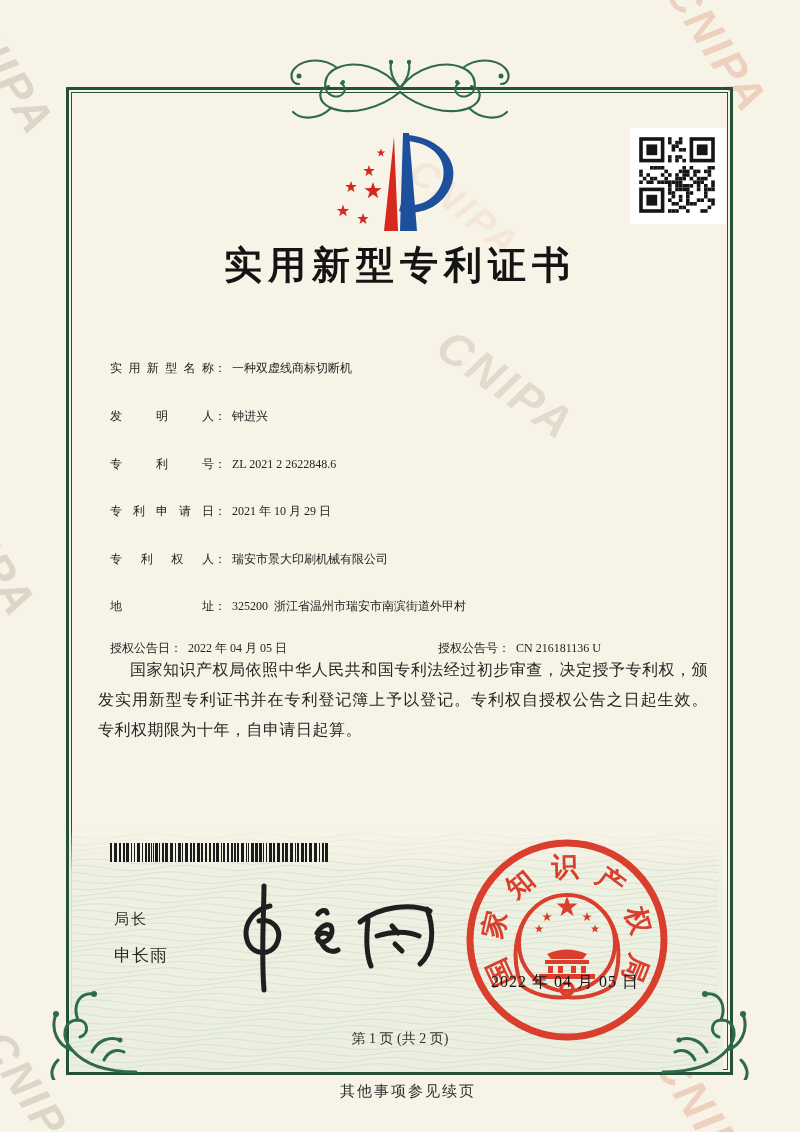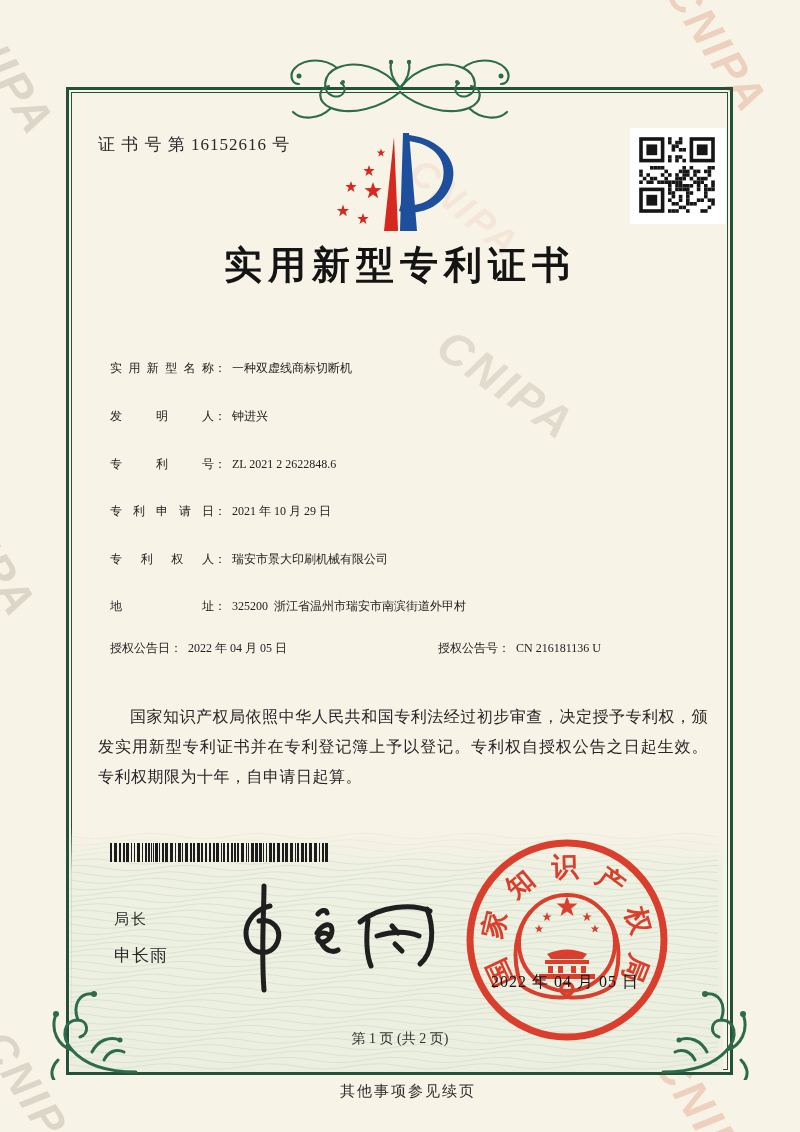--- a/index.html
+++ b/index.html
@@ -31,21 +31,21 @@
   .title {
     position:absolute; left:0; top:240px; width:100%; text-align:center;
     font-size:38px; font-weight:bold; letter-spacing:6px; color:#141414; white-space:pre;
   }
   
   .row { position:absolute; left:98px; font-size:12px; white-space:pre; color:#222; }
   .flabel { display:inline-block; width:104px; text-align:justify; text-align-last:justify; vertical-align:top; }
   .fcolon { margin-right:6px; }
   .grant-group2 { position:absolute; left:322px; top:0; }
   
-  .body-text { position:absolute; left:98px; top:655px; width:610px; font-size:16px; line-height:30px; text-align:justify; color:#262626; letter-spacing:.5px;margin-top:47px; }
+  .body-text { position:absolute; left:98px; top:655px; width:610px; font-size:16px; line-height:30px; text-align:justify; color:#262626; letter-spacing:.5px; }
   .body-text p { margin:0; text-indent:2em; }
   
   .barcode { position:absolute; left:110px; top:843px; width:224px; height:19px; font-size:0; }
   .barcode span { display:inline-block; height:19px; background:#1c1c1c; vertical-align:top; }
   .signer-title { position:absolute; left:114px; top:910px; font-size:15px; letter-spacing:2px; }
   .signer-name  { position:absolute; left:114px; top:944px; font-size:17px; letter-spacing:1px; }
   .signature { position:absolute; left:222px; top:878px; }
   .seal { position:absolute; left:460px; top:833px; }
   .seal-date { position:absolute; left:458px; top:972px; width:214px; text-align:center; font-size:16px; color:#161616; letter-spacing:1px; white-space:pre; }
   .page-num { position:absolute; left:0; top:1030px; width:100%; text-align:center; font-size:14px; color:#333; white-space:pre; }
@@ -140,21 +140,20 @@
       <path d="M58,70 C62,62 70,58 78,62"></path>
       <circle cx="48" cy="4" r="3" fill="#2e6b4a" stroke="none"></circle>
       <circle cx="10" cy="24" r="3" fill="#2e6b4a" stroke="none"></circle>
       <circle cx="74" cy="50" r="2.5" fill="#2e6b4a" stroke="none"></circle>
     </g>
   </svg>
   <svg class="corner-orn right" width="95" height="90" viewBox="0 0 95 90">
     <use href="#corner-orn-g"></use>
   </svg>
 
-  <div class="cert-no">证 书 号 第 16152616 号</div>
 
   <svg id="logo-svg" class="logo" width="128" height="106" viewBox="0 0 128 106">
     <polygon points="57,6 47,100 61,100" fill="#d5281e"></polygon>
     <polygon points="66,2 72,2 80,100 63,100" fill="#1d4f9c"></polygon>
     <path d="M72,4 C104,8 122,30 115,52 C108,74 85,86 62,80 L64,73 C84,78 102,66 106,48 C110,28 96,12 70,10 Z" fill="#1d4f9c"></path>
     <g id="logo-stars" fill="#d5281e">
         <polygon points="44.0,17.5 45.1,20.5 48.3,20.6 45.7,22.6 46.6,25.6 44.0,23.8 41.4,25.6 42.3,22.6 39.7,20.6 42.9,20.5"></polygon>
         <polygon points="32.0,34.0 33.4,38.1 37.7,38.1 34.3,40.7 35.5,44.9 32.0,42.4 28.5,44.9 29.7,40.7 26.3,38.1 30.6,38.1"></polygon>
         <polygon points="14.0,50.0 15.4,54.1 19.7,54.1 16.3,56.7 17.5,60.9 14.0,58.4 10.5,60.9 11.7,56.7 8.3,54.1 12.6,54.1"></polygon>
         <polygon points="36.0,51.0 38.1,57.1 44.6,57.2 39.4,61.1 41.3,67.3 36.0,63.6 30.7,67.3 32.6,61.1 27.4,57.2 33.9,57.1"></polygon>

